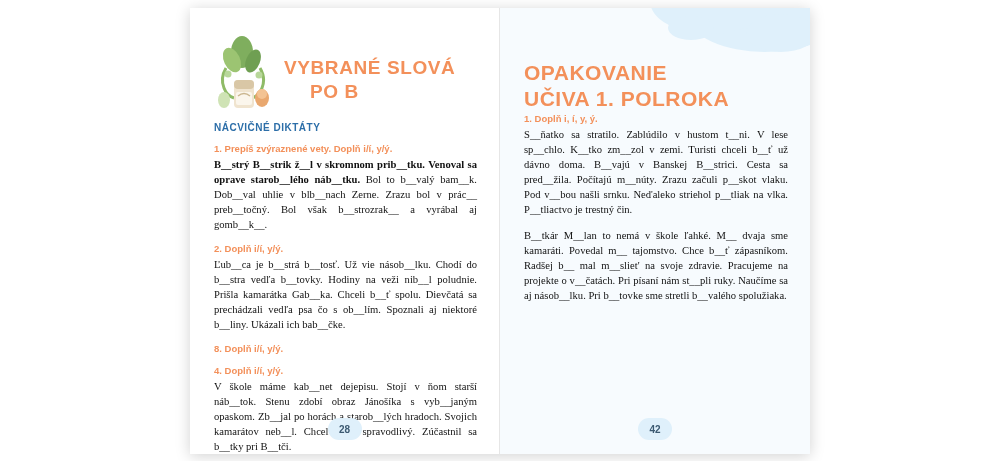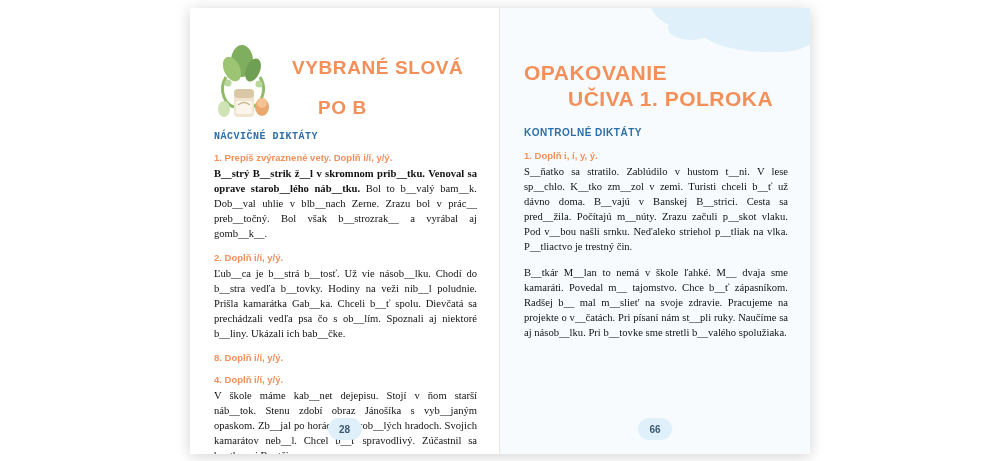--- a/index.html
+++ b/index.html
@@ -61,46 +61,46 @@
 
   .page-inner {
     position: relative;
     padding: 18px 22px 0 24px;
     height: 100%;
   }
 
   
   .lp-head {
     display: flex;
-    align-items: flex-end;
-    gap: 16px;
+    align-items: flex-start;
+    gap: 8px;
     margin-top: 8px;
     margin-bottom: 6px;
   }
   .herb-art {
     position: relative;
     width: 62px;
     height: 78px;
     flex: 0 0 62px;
   }
   .herb-art svg { display: block; }
 
   .lp-title {
     font-family: "Liberation Sans", sans-serif;
     font-weight: bold;
     color: #f3905a;
     font-size: 19px;
     line-height: 1.28;
     letter-spacing: 0.6px;
     padding-top: 22px;
   }
-  .lp-title .l2 { padding-left: 26px; display: block; margin-top: 16px; }
+  .lp-title .l2 { padding-left: 26px; display: block; }
 
   .section-label {
-    font-family: Liberation Mono, monospace;
+    font-family: Liberation Sans, sans-serif;
     font-weight: bold;
     color: #2c6ea8;
     font-size: 10px;
     letter-spacing: 0.5px;
     margin: 10px 0 10px 0;
   }
 
   .task {
     margin-bottom: 11px;
   }
@@ -123,21 +123,21 @@
   
   .rp-title {
     font-family: "Liberation Sans", sans-serif;
     font-weight: bold;
     color: #f3905a;
     font-size: 21px;
     line-height: 1.25;
     letter-spacing: 0.5px;
     margin-top: 34px;
   }
-  .rp-title .l2 { display: block; margin-left: 44px; }
+  .rp-title .l2 { display: block; }
 
   .rp-label {
     font-family: "Liberation Sans", sans-serif;
     font-weight: bold;
     color: #2c6ea8;
     font-size: 10px;
     letter-spacing: 0.5px;
     margin: 14px 0 12px 0;
   }
 
@@ -226,28 +226,27 @@
       <div class="cloud c2"></div>
       <div class="cloud c3"></div>
       <div class="cloud c4"></div>
 
       <div class="page-inner">
         <div class="rp-title">
           <span>OPAKOVANIE</span>
           <span class="l2">UČIVA 1. POLROKA</span>
         </div>
 
-        <div class="rp-label">KONTROLNÉ DIKTÁTY</div>
 
         <div class="task">
           <div class="task-head">1. Doplň i, í, y, ý.</div>
           <div class="task-body">S__ňatko sa stratilo. Zablúdilo v hustom t__ni. V lese sp__chlo. K__tko zm__zol v zemi. Turisti chceli b__ť už dávno doma. B__vajú v Banskej B__strici. Cesta sa pred__žila. Počítajú m__núty. Zrazu začuli p__skot vlaku. Pod v__bou našli srnku. Neďaleko striehol p__tliak na vlka. P__tliactvo je trestný čin.</div>
         </div>
 
         <div class="task">
           <div class="task-body">B__tkár M__lan to nemá v škole ľahké. M__ dvaja sme kamaráti. Povedal m__ tajomstvo. Chce b__ť zápasníkom. Radšej b__ mal m__sliet' na svoje zdravie. Pracujeme na projekte o v__čatách. Pri písaní nám st__pli ruky. Naučíme sa aj násob__lku. Pri b__tovke sme stretli b__valého spolužiaka.</div>
         </div>
       </div>
-      <div class="folio">66</div>
+      <div class="folio">42</div>
     </div>
 
   </div>
 </div>
 
 </body></html>

